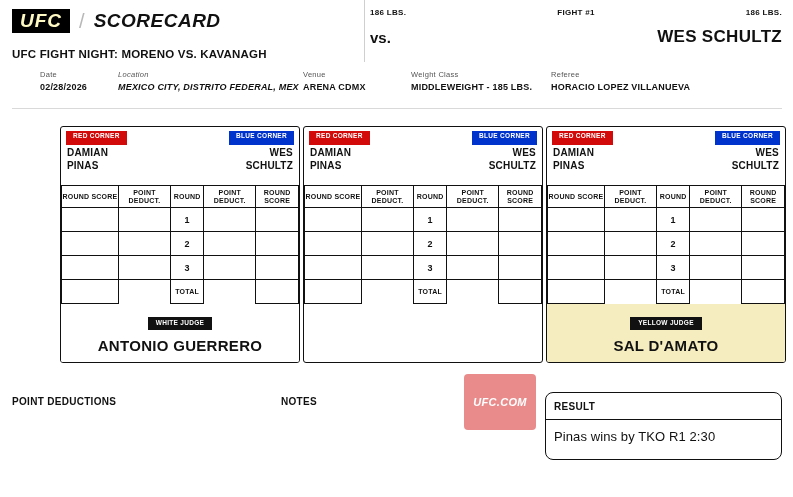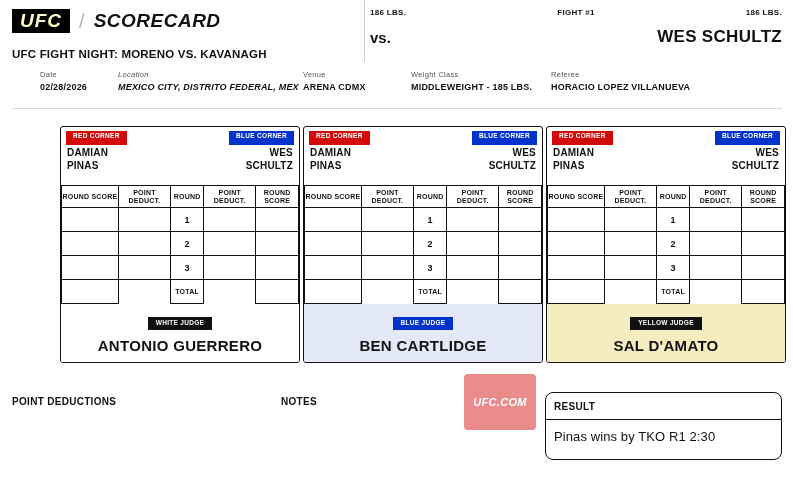--- a/index.html
+++ b/index.html
@@ -469,24 +469,20 @@
       </tr>
       <tr class="totalrow">
         <td></td>
         <td class="blank"></td>
         <td class="total-cell">TOTAL</td>
         <td class="blank"></td>
         <td></td>
       </tr>
     </tbody>
       </table>
-    <div class="judge-area judge-blue">
-      <span class="judge-tag tag-blue">BLUE JUDGE</span>
-      <div class="judge-name">BEN CARTLIDGE</div>
-    </div>
   </div>
 
   <div class="card">
     <div class="corner-row">
       <span class="corner-tag red-tag">RED CORNER</span>
       <span class="corner-tag blue-tag">BLUE CORNER</span>
     </div>
     <div class="names-row">
       <div class="name-left">
         <div>DAMIAN</div>

